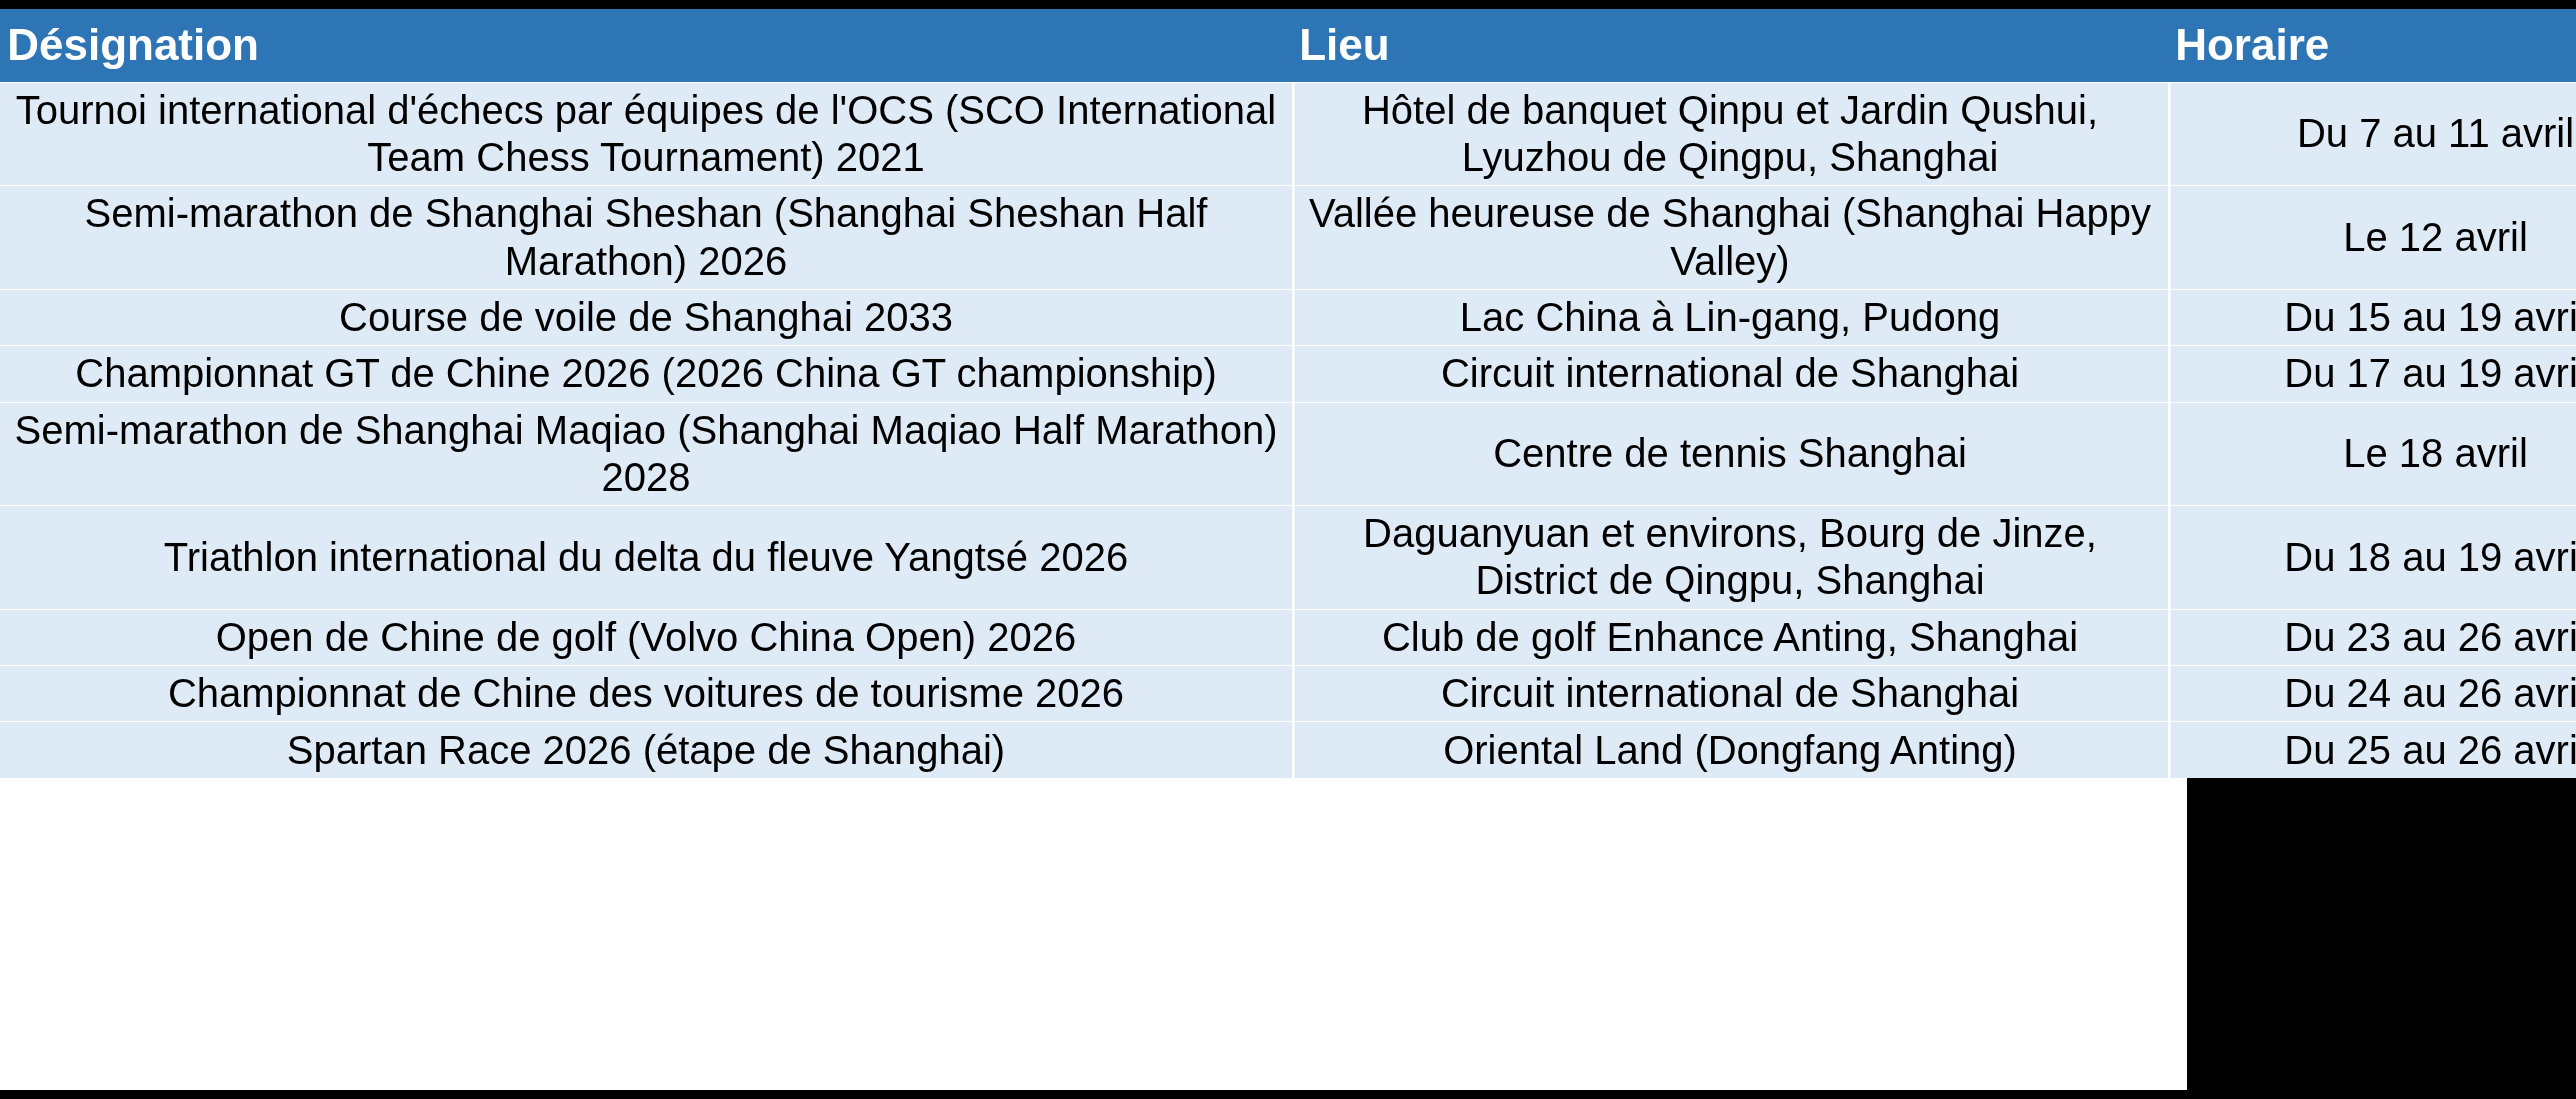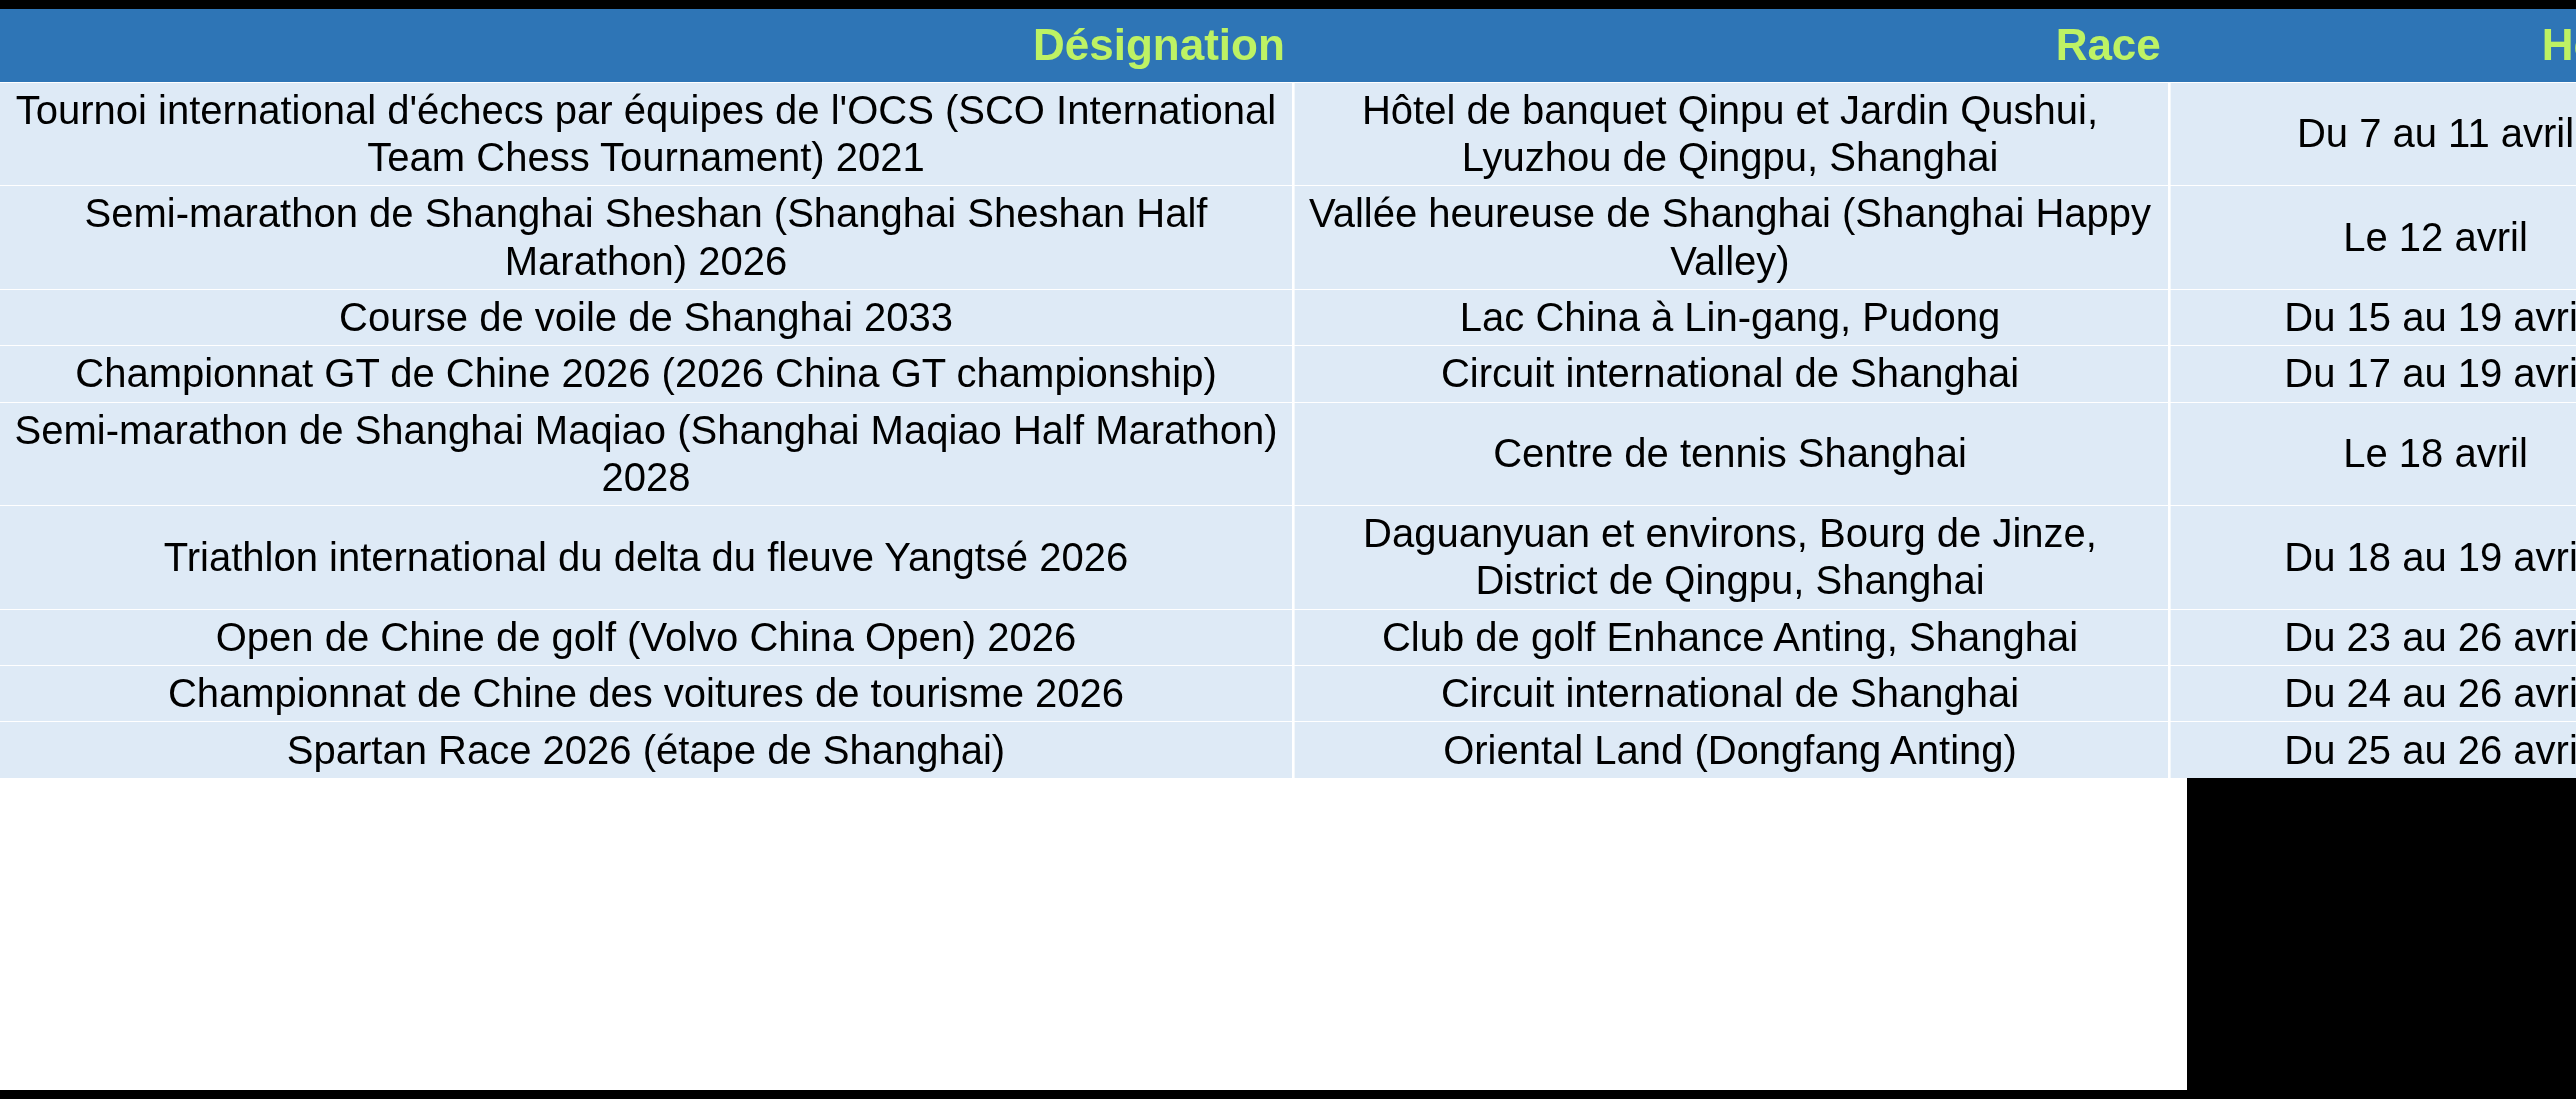--- a/index.html
+++ b/index.html
@@ -33,24 +33,24 @@
     border-collapse: collapse;
     table-layout: fixed;
     width: 2187px;
   }
   table.events col.c1 { width: 1292px; }
   table.events col.c2 { width: 876px; }
   table.events col.c3 { width: 535px; }
 
   table.events thead th {
     background: #2E75B6;
-    color: #bef264;
+    color: #ffffff;
     font-size: 44px;
     font-weight: bold;
-    text-align: right;
+    text-align: left;
     vertical-align: middle;
     padding: 5.2px 7.2px;
     height: 62px;
     line-height: 1.05;
     border: 0;
   }
   table.events tbody td {
     background: #DEEAF6;
     color: #000000;
     font-size: 40px;
@@ -78,21 +78,21 @@
   <div class="table-wrap">
     <table class="events">
       <colgroup>
         <col class="c1">
         <col class="c2">
         <col class="c3">
       </colgroup>
       <thead>
         <tr>
           <th>Désignation</th>
-          <th>Race</th>
+          <th>Lieu</th>
           <th>Horaire</th>
         </tr>
       </thead>
       <tbody>
         <tr>
           <td>Tournoi international d'échecs par équipes de l'OCS (SCO International Team Chess Tournament) 2021</td>
           <td class="col-sep">Hôtel de banquet Qinpu et Jardin Qushui, Lyuzhou de Qingpu, Shanghai</td>
           <td class="col-sep">Du 7 au 11 avril</td>
         </tr>
         <tr>

